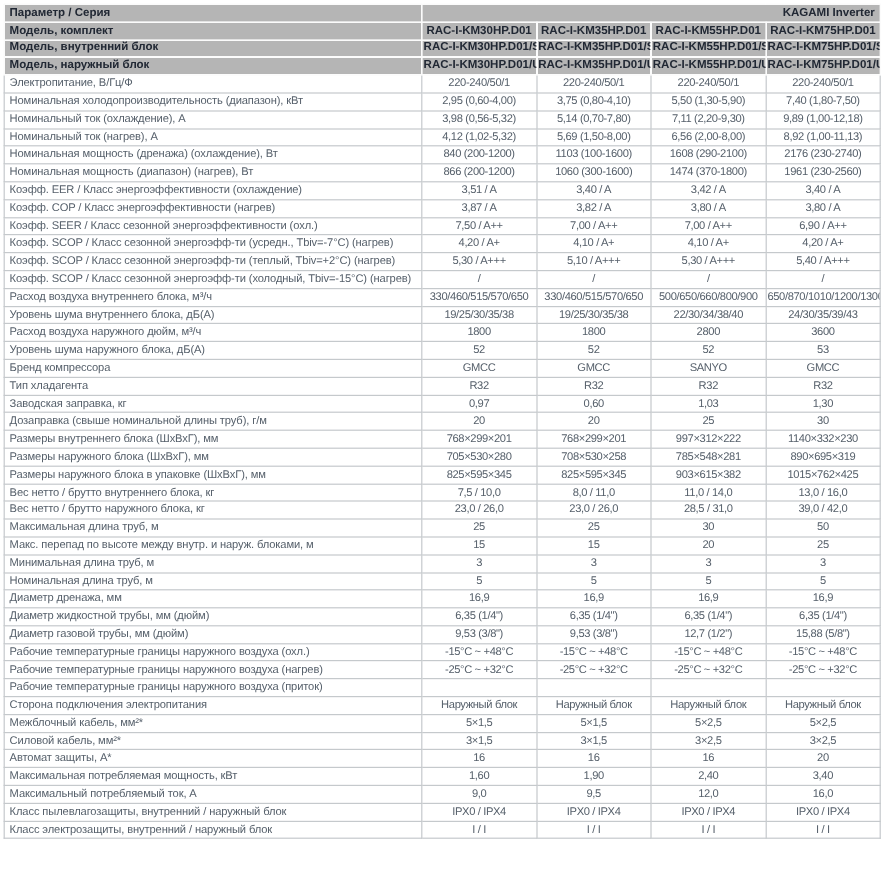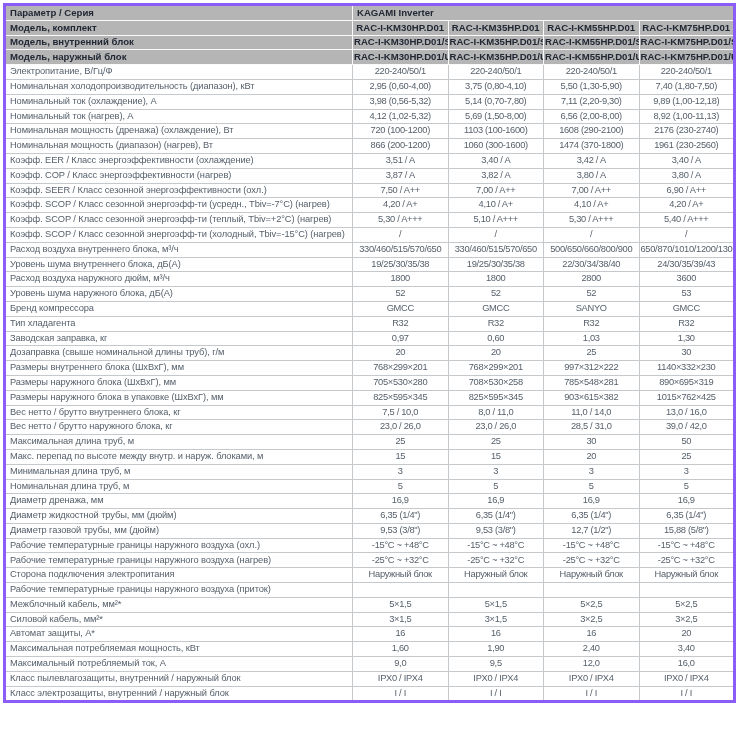--- a/index.html
+++ b/index.html
@@ -14,21 +14,21 @@
     padding: 0;
     background: #ffffff;
     width: 736px;
     font-family: "Liberation Sans", sans-serif;
   }
   .wrap { padding: 3px; }
   table {
     border-collapse: collapse;
     width: 730px;
     table-layout: fixed;
-    border: 3px solid #8b5cf6;
+    border: 1px solid #8b5cf6;
   }
   col.c-param { width: 348px; }
   col.c-val   { width: 95.5px; }
   td {
     border: 1px solid var(--border);
     height: 13.8px;
     padding: 0 4px;
     font-size: 9.3px;
     line-height: 1.05;
     color: var(--body-text);
@@ -43,21 +43,21 @@
     letter-spacing: -0.3px;
   }
   tr.hrow td {
     background: var(--header-bg);
     color: var(--header-text);
     font-weight: bold;
     border-color: var(--header-border);
     font-size: 9.6px;
     letter-spacing: 0;
   }
-  tr.hrow td.center { text-align: left; }
+  tr.hrow td.center { text-align: right; }
 </style>
 </head>
 <body>
 
 <div class="wrap">
   <table>
     <colgroup>
       <col class="c-param">
       <col class="c-val">
         <col class="c-val">
@@ -115,21 +115,21 @@
         </tr>
         <tr>
           <td class="param">Номинальный ток (нагрев), А</td>
           <td class="val">4,12 (1,02-5,32)</td>
           <td class="val">5,69 (1,50-8,00)</td>
           <td class="val">6,56 (2,00-8,00)</td>
           <td class="val">8,92 (1,00-11,13)</td>
         </tr>
         <tr>
           <td class="param">Номинальная мощность (дренажа) (охлаждение), Вт</td>
-          <td class="val">720 (100-1200)</td>
+          <td class="val">840 (200-1200)</td>
           <td class="val">1103 (100-1600)</td>
           <td class="val">1608 (290-2100)</td>
           <td class="val">2176 (230-2740)</td>
         </tr>
         <tr>
           <td class="param">Номинальная мощность (диапазон) (нагрев), Вт</td>
           <td class="val">866 (200-1200)</td>
           <td class="val">1060 (300-1600)</td>
           <td class="val">1474 (370-1800)</td>
           <td class="val">1961 (230-2560)</td>
@@ -324,34 +324,34 @@
           <td class="val">-15°C ~ +48°C</td>
         </tr>
         <tr>
           <td class="param">Рабочие температурные границы наружного воздуха (нагрев)</td>
           <td class="val">-25°C ~ +32°C</td>
           <td class="val">-25°C ~ +32°C</td>
           <td class="val">-25°C ~ +32°C</td>
           <td class="val">-25°C ~ +32°C</td>
         </tr>
         <tr>
+          <td class="param">Рабочие температурные границы наружного воздуха (приток)</td>
+          <td class="val"></td>
+          <td class="val"></td>
+          <td class="val"></td>
+          <td class="val"></td>
+        </tr>
+        <tr>
           <td class="param">Сторона подключения электропитания</td>
           <td class="val">Наружный блок</td>
           <td class="val">Наружный блок</td>
           <td class="val">Наружный блок</td>
           <td class="val">Наружный блок</td>
         </tr>
         <tr>
-          <td class="param">Рабочие температурные границы наружного воздуха (приток)</td>
-          <td class="val"></td>
-          <td class="val"></td>
-          <td class="val"></td>
-          <td class="val"></td>
-        </tr>
-        <tr>
           <td class="param">Межблочный кабель, мм²*</td>
           <td class="val">5×1,5</td>
           <td class="val">5×1,5</td>
           <td class="val">5×2,5</td>
           <td class="val">5×2,5</td>
         </tr>
         <tr>
           <td class="param">Силовой кабель, мм²*</td>
           <td class="val">3×1,5</td>
           <td class="val">3×1,5</td>

